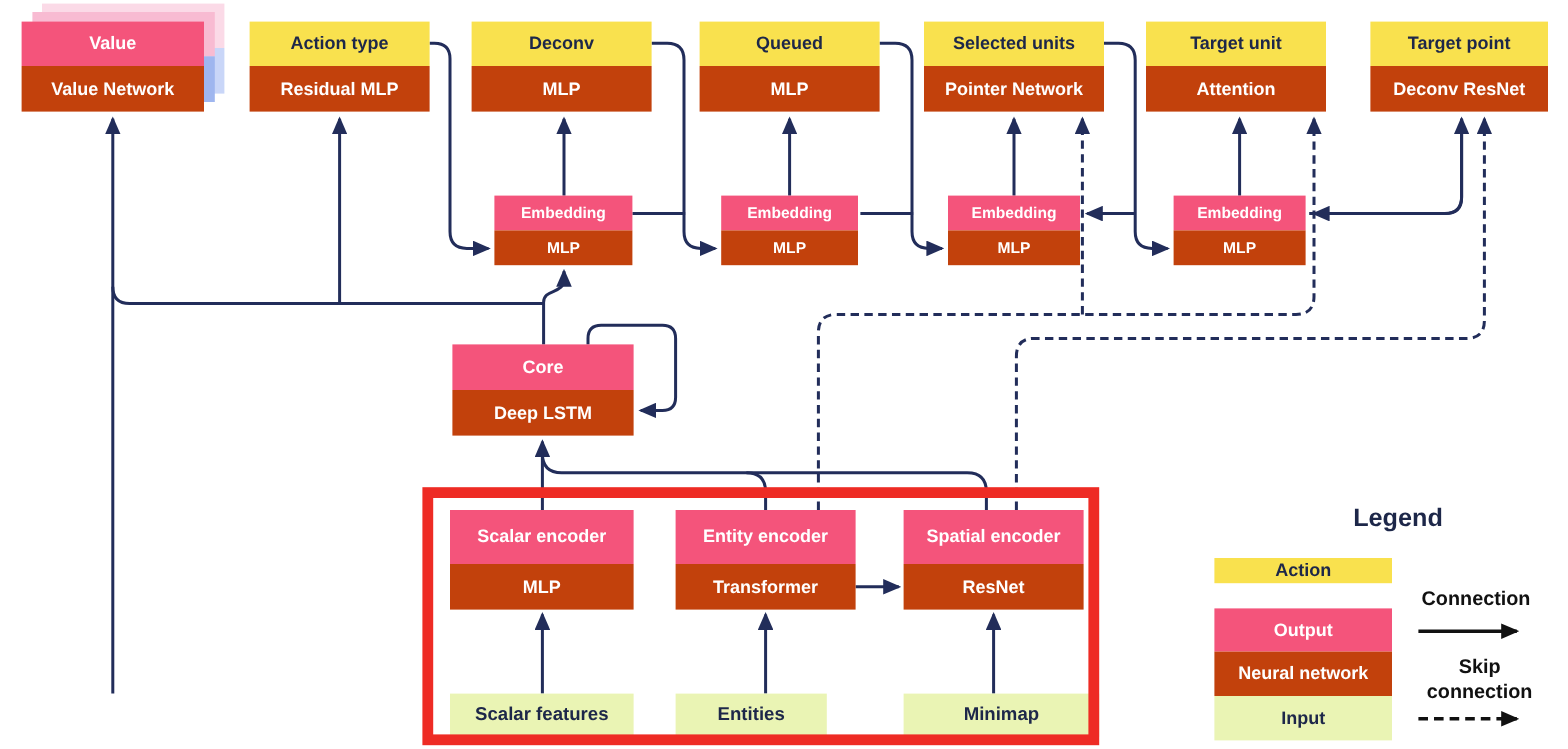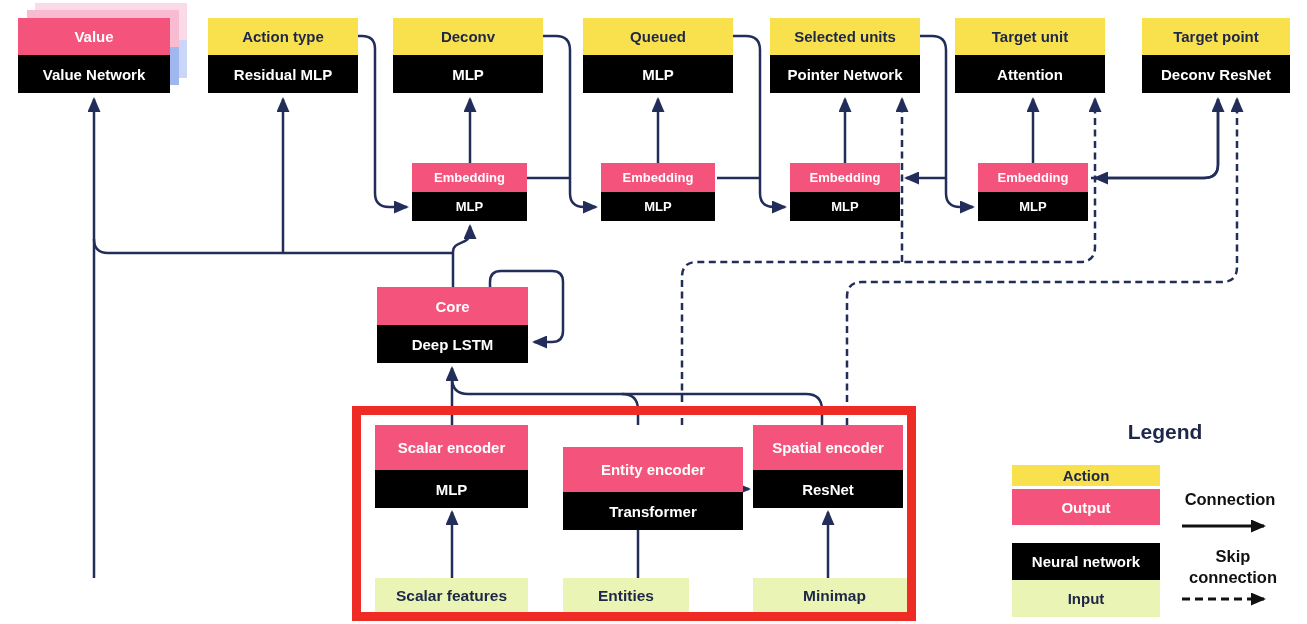--- a/index.html
+++ b/index.html
@@ -3,21 +3,21 @@
 <meta charset="utf-8">
 <style>
   html,body{margin:0;padding:0;background:#ffffff;}
   .canvas{position:relative;width:1307px;height:624px;background:#ffffff;overflow:hidden;
           font-family:"Liberation Sans",sans-serif;}
   .lines{position:absolute;left:0;top:0;z-index:1;}
   .node{position:absolute;z-index:3;display:flex;flex-direction:column;text-align:center;font-weight:bold;}
   .node .hd,.node .bd{display:flex;align-items:center;justify-content:center;line-height:1;}
   .yellow{background:#F9E14E;color:#1D2749;}
   .pink{background:#F4547B;color:#ffffff;}
-  .blue{background:#000000;color:#ffffff;}
+  .blue{background:#c2410c;color:#ffffff;}
   .green{background:#EAF4B4;color:#1D2749;}
   .pinkL1{background:#F8BBD2;} .blueL1{background:#9FB6EF;}
   .pinkL2{background:#FBDAE7;} .blueL2{background:#C9D6F8;}
   .head{width:150px;font-size:15px;}
   .head .hd{height:37px;} .head .bd{height:38px;}
   .shadow{z-index:2;}
   .emb{font-size:13px;}
   .emb .hd{height:29px;} .emb .bd{height:29px;}
   .core{width:151px;font-size:15px;}
   .core .hd{height:38px;} .core .bd{height:38px;}
@@ -149,36 +149,36 @@
 
   <div class="node core" style="left:377px;top:287px">
     <div class="hd pink">Core</div>
     <div class="bd blue">Deep LSTM</div>
   </div>
 
   <div class="node enc" style="left:375px;top:425px;width:153px">
     <div class="hd pink">Scalar encoder</div>
     <div class="bd blue">MLP</div>
   </div>
-  <div class="node enc" style="left:563px;top:447px;width:180px">
+  <div class="node enc" style="left:563px;top:425px;width:150px">
     <div class="hd pink">Entity encoder</div>
     <div class="bd blue">Transformer</div>
   </div>
   <div class="node enc" style="left:753px;top:425px;width:150px">
     <div class="hd pink">Spatial encoder</div>
     <div class="bd blue">ResNet</div>
   </div>
 
   <div class="input green" style="left:375px;top:578px;width:153px">Scalar features</div>
   <div class="input green" style="left:563px;top:578px;width:126px">Entities</div>
   <div class="input green" style="left:753px;top:578px;width:163px">Minimap</div>
 
   <div class="red-frame"></div>
 
   <div class="legend-title">Legend</div>
   <div class="lg-sw yellow" style="top:465px;height:21px">Action</div>
-  <div class="lg-sw pink" style="top:489px;height:36px">Output</div>
+  <div class="lg-sw pink" style="top:507px;height:36px">Output</div>
   <div class="lg-sw blue" style="top:543px;height:37px">Neural network</div>
   <div class="lg-sw green" style="top:580px;height:37px">Input</div>
   <div class="lg-label" style="left:1178px;top:490px;width:104px">Connection</div>
   <div class="lg-label" style="left:1187px;top:546px;width:92px;line-height:1.3">Skip connection</div>
 
 </div>
 
 </body></html>

